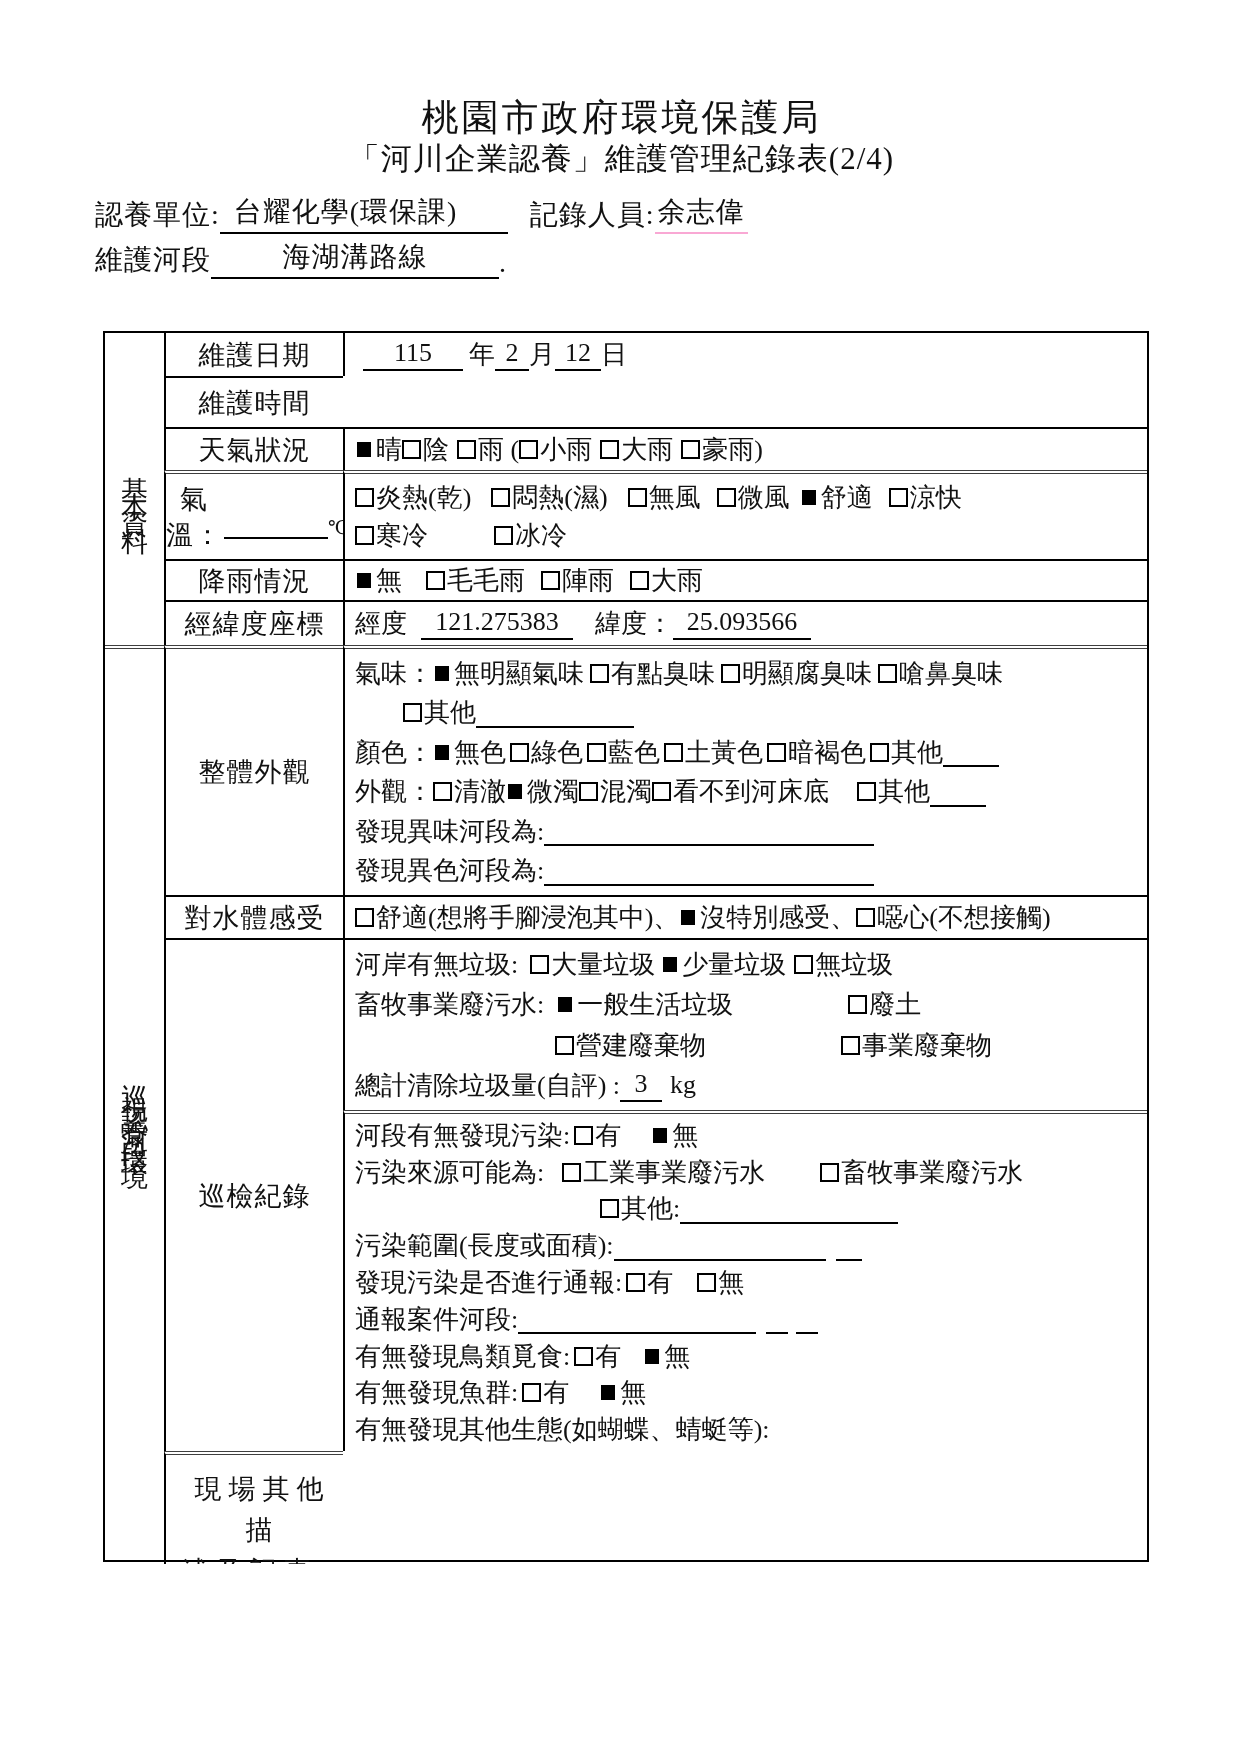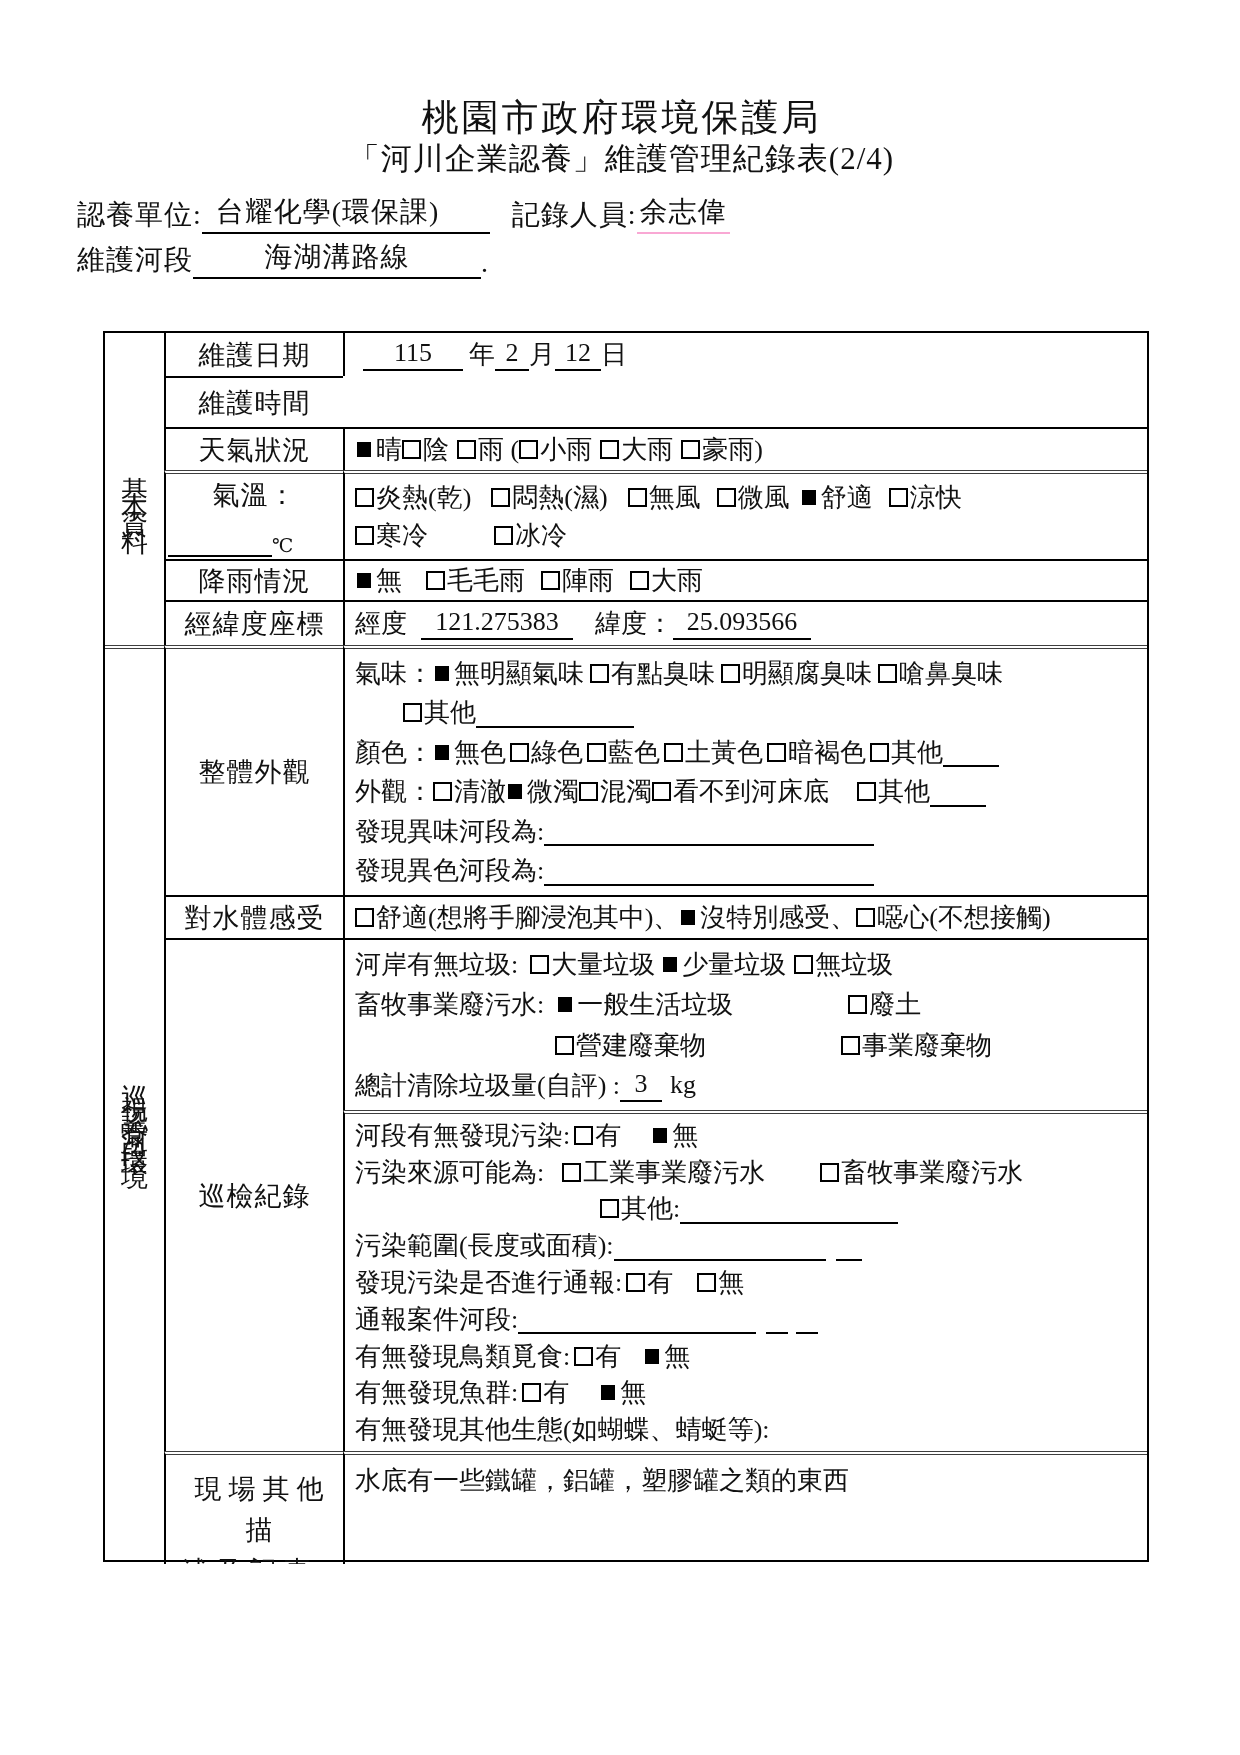--- a/index.html
+++ b/index.html
@@ -2,42 +2,42 @@
 <html><head>
 <meta charset="utf-8">
 <style>
   html,body{margin:0;padding:0;background:#e8e8e8;}
   .page{position:relative;width:1240px;height:1755px;background:#ffffff;margin:0 auto;
         font-family:"Liberation Serif","DejaVu Serif",serif;color:#111;overflow:hidden;}
   .title{position:absolute;left:95px;top:93px;width:1053px;text-align:center;
          font-size:37px;letter-spacing:3px;font-weight:500;}
   .subtitle{position:absolute;left:95px;top:138px;width:1053px;text-align:center;
             font-size:31px;letter-spacing:1px;font-weight:500;}
-  .infoline{position:absolute;left:77px;width:1053px;display:flex;align-items:flex-end;
+  .infoline{position:absolute;left:95px;width:1053px;display:flex;align-items:flex-end;
             font-size:28px;letter-spacing:1px;white-space:pre;}
   .il1{top:193px;} .il2{top:241px;}
   .hblank{display:flex;align-items:flex-end;border-bottom:2px solid #000;height:36px;
           padding:0 4px 1px 4px;box-sizing:border-box;}
   .hb-adopt{min-width:288px;justify-content:flex-start;padding-left:14px;}
   .hb-river{min-width:288px;justify-content:center;}
   .hul{border-bottom:2px solid #f9a8d4;padding:0 3px 1px 3px;}
   .hgap{display:inline-block;width:22px;}
 
   .form-table{position:absolute;left:103px;top:331px;width:1046px;height:1231px;
               box-sizing:border-box;border:2px solid #000;display:grid;
               grid-template-columns:59px 179px 1fr;
               grid-template-rows:43px 51px 43px 89px 41px 45px 250px 43px 172px 341px 113px;}
   .cell{box-sizing:border-box;border-top:2px solid #000;border-left:2px solid #000;
         display:flex;align-items:center;justify-content:center;overflow:hidden;}
   .r1{border-top:none;} .c1{border-left:none;}
   .thick{border-top:4px double #3f3f3f;}
   .vt{writing-mode:vertical-rl;text-orientation:upright;font-size:27px;}
   .vt1{letter-spacing:17px;} .vt2{letter-spacing:11px;}
   .label{font-size:27px;letter-spacing:1px;text-align:center;}
-  .label-col{flex-direction:column;justify-content:center;}
+  .label-col{flex-direction:row;justify-content:space-between;}
   .temp-l2{width:100%;display:flex;align-items:flex-end;padding:0 2px;box-sizing:border-box;margin-top:14px;}
   .sm{font-size:19px;}
   .content{justify-content:flex-start;padding:0 4px 0 10px;font-size:26px;white-space:pre;}
   .multi{flex-direction:column;align-items:stretch;justify-content:space-evenly;
          padding:2px 4px 2px 10px;}
   .cl{display:flex;align-items:center;white-space:pre;}
   .opt{display:flex;align-items:center;flex:none;}
   .cb{flex:none;box-sizing:border-box;}
   .cb.off{width:19px;height:19px;border:2px solid #000;margin-right:2px;}
   .cb.on{width:14px;height:15px;background:#000;margin:0 5px 0 2px;}
@@ -139,16 +139,15 @@
       <div class="cl"><span class="tk">通報案件河段:</span><span class="blank" style="min-width: 238px;"></span><span class="gap" style="width: 10px;"></span><span class="blank" style="min-width: 22px;"></span><span class="gap" style="width: 8px;"></span><span class="blank" style="min-width: 22px;"></span></div>
       <div class="cl"><span class="tk">有無發現鳥類覓食:</span><span class="gap" style="width: 4px;"></span><span class="opt"><span class="cb off"></span><span class="ol">有</span></span><span class="gap" style="width: 22px;"></span><span class="opt"><span class="cb on"></span><span class="ol">無</span></span></div>
       <div class="cl"><span class="tk">有無發現魚群:</span><span class="gap" style="width: 4px;"></span><span class="opt"><span class="cb off"></span><span class="ol">有</span></span><span class="gap" style="width: 30px;"></span><span class="opt"><span class="cb on"></span><span class="ol">無</span></span></div>
       <div class="cl"><span class="tk">有無發現其他生態(如蝴蝶、蜻蜓等):</span></div>
     </div>
 
     <div class="cell thick label sitelabel" style="grid-area:11/2/12/3">
       <span>現場其他描</span>
       <span>述及記事</span>
     </div>
-    <div class="cell thick content topleft" style="grid-area:11/3/12/4">水底有一些鐵罐，鋁罐，塑膠罐之類的東西</div>
 
   </div>
 </div>
 
 </body></html>

